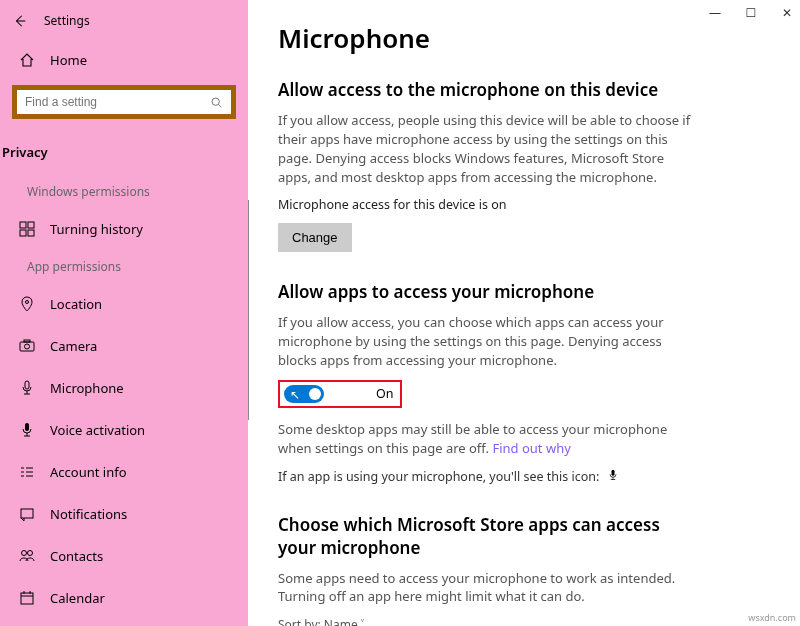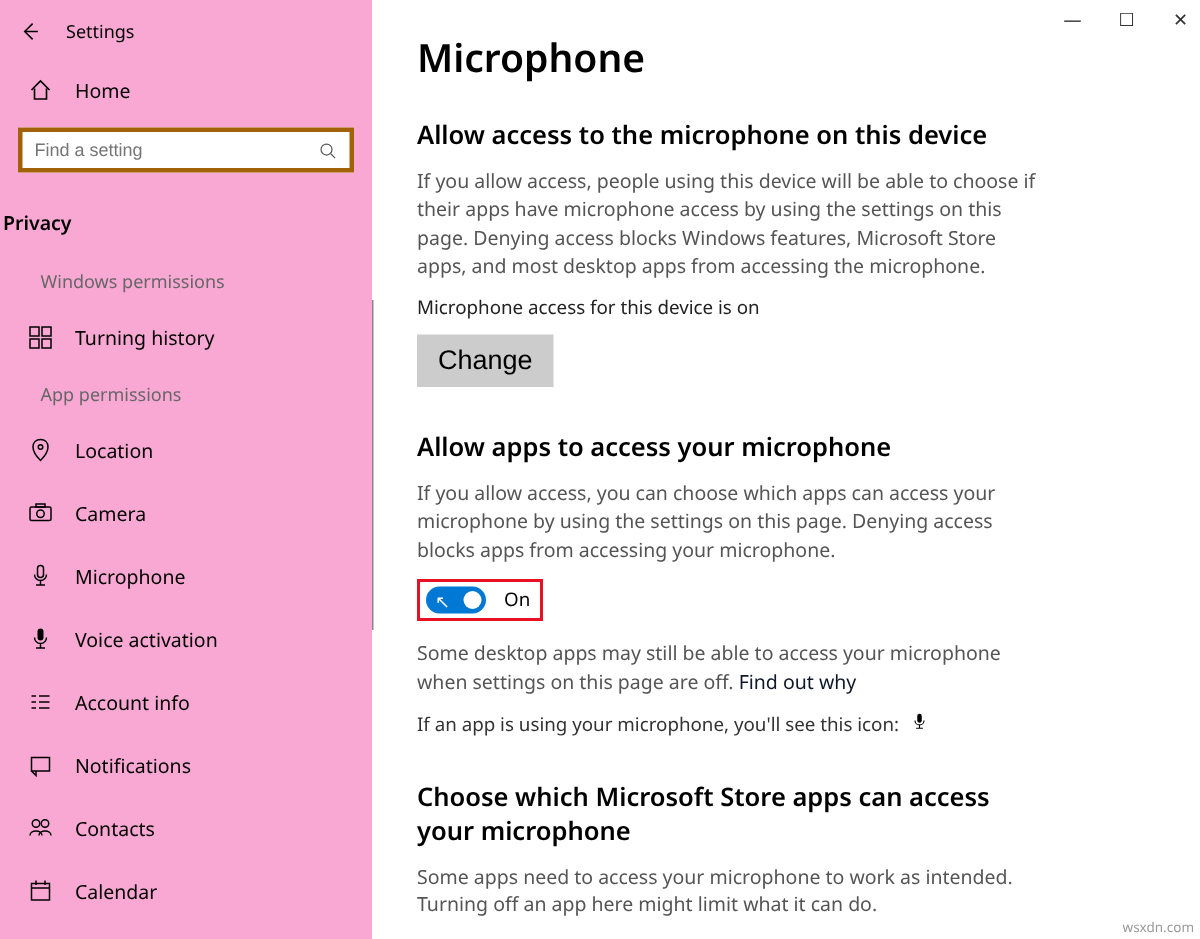--- a/index.html
+++ b/index.html
@@ -3,40 +3,40 @@
 <meta charset="utf-8">
 <style>
 * { box-sizing: border-box; margin: 0; padding: 0; }
 body { font-family: "Segoe UI", system-ui, sans-serif; font-size: 13px; color: #000; background: #fff; width: 800px; height: 626px; overflow: hidden; position: relative; }
 .window { display: flex; height: 100%; }
 .sidebar { width: 248px; background: #f9a8d4; display: flex; flex-direction: column; padding-top: 4px; }
 .title-row { display: flex; align-items: center; padding: 8px 12px 10px 12px; gap: 16px; }
 .back { width: 16px; height: 16px; display: flex; align-items: center; justify-content: center; }
 .title { font-size: 12px; }
 .home-row { display: flex; align-items: center; gap: 14px; padding: 10px 18px; }
-.search-box { margin: 4px 12px 12px 12px; border: 3px solid #a16207; background: #fff; display: flex; align-items: center; padding: 5px 8px; }
+.search-box { margin: 4px 12px 12px 12px; border: 5px solid #a16207; background: #fff; display: flex; align-items: center; padding: 5px 8px; }
 .search-box input { border: none; outline: none; flex: 1; font-size: 12px; background: transparent; }
 .search-box .mag { font-size: 12px; color: #555; }
 .category { font-weight: 600; font-size: 13px; padding: 12px 18px 14px 2px; }
 .section-label { font-size: 12px; color: #666; padding: 8px 27px; }
 .nav-item { display: flex; align-items: center; gap: 14px; padding: 12px 18px; cursor: pointer; }
 .nav-item .icon { width: 18px; height: 18px; display: flex; align-items: center; justify-content: center; }
 .content { flex: 1; padding: 16px 30px 0 30px; overflow: hidden; position: relative; }
 .content-scroll-indicator { position: absolute; left: 0; top: 200px; width: 1px; height: 220px; background: #888; }
 .h1 { font-size: 26px; font-weight: 600; margin-bottom: 22px; margin-top: 4px; }
 .h2 { font-size: 17px; font-weight: 600; margin-bottom: 10px; }
 .p { font-size: 13px; color: #555; line-height: 1.45; margin-bottom: 10px; max-width: 420px; }
 .status { font-size: 12.5px; color: #222; margin-bottom: 10px; }
-.btn { display: inline-block; background: #ccc; border: none; padding: 7px 14px; font-size: 18px; cursor: pointer; margin-bottom: 28px; }
+.btn { display: inline-block; background: #ccc; border: none; padding: 7px 14px; font-size: 13px; cursor: pointer; margin-bottom: 28px; }
 .toggle-wrap { display: inline-flex; align-items: center; gap: 12px; padding: 3px 6px 3px 4px; border: 2px solid #e81123; margin-bottom: 12px; }
 .toggle { width: 40px; height: 18px; border-radius: 10px; background: #0078d4; position: relative; }
 .toggle .knob { width: 12px; height: 12px; background: #fff; border-radius: 50%; position: absolute; right: 3px; top: 3px; }
 .toggle .cursor { position: absolute; left: 6px; top: 1px; font-size: 12px; color: #fff; pointer-events:none; }
-.toggle-label { font-size: 12.5px; }
-.link { color: #0f172a; text-decoration: none; }
+.toggle-label { font-size: 12.5px; margin-left: 40px; }
+.link { color: #8b5cf6; text-decoration: none; }
 .mic-line { font-size: 12.5px; color: #333; margin-bottom: 28px; }
 .mic-glyph { margin-left: 4px; }
 .sort-row { font-size: 12px; color: #555; margin-top: 6px; }
 .win-controls { position: absolute; top: 4px; right: 6px; display: flex; gap: 22px; font-size: 12px; color: #333; z-index: 5; }
 .win-controls span { width: 14px; text-align: center; cursor: pointer; }
 .watermark { position: absolute; bottom: 2px; right: 4px; font-size: 9px; color: #999; }
 svg { display: block; }
 </style>
 </head>
 <body>

